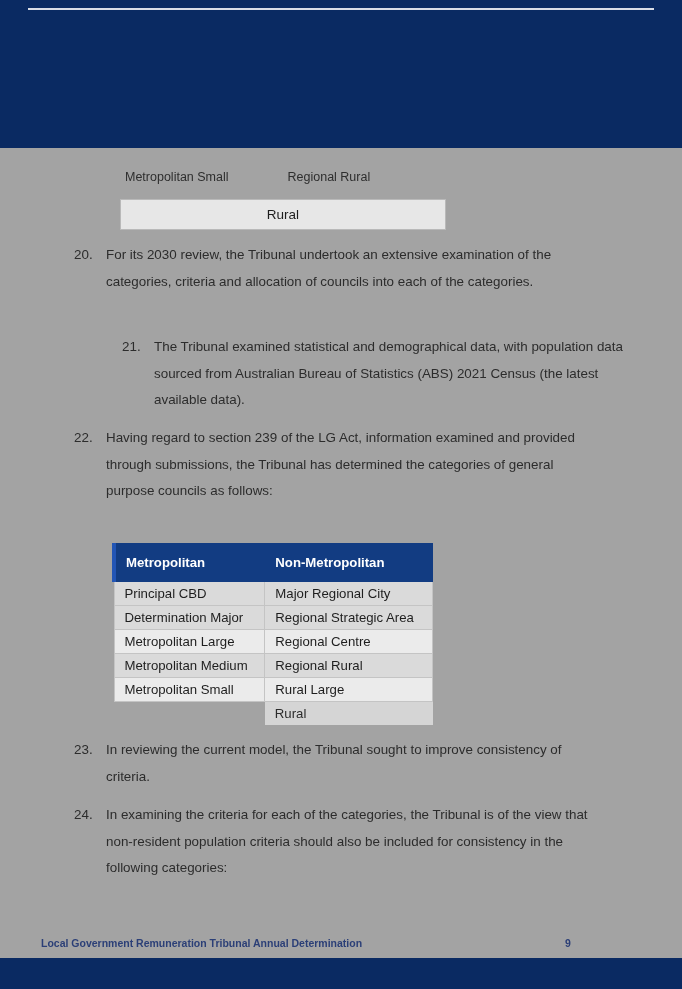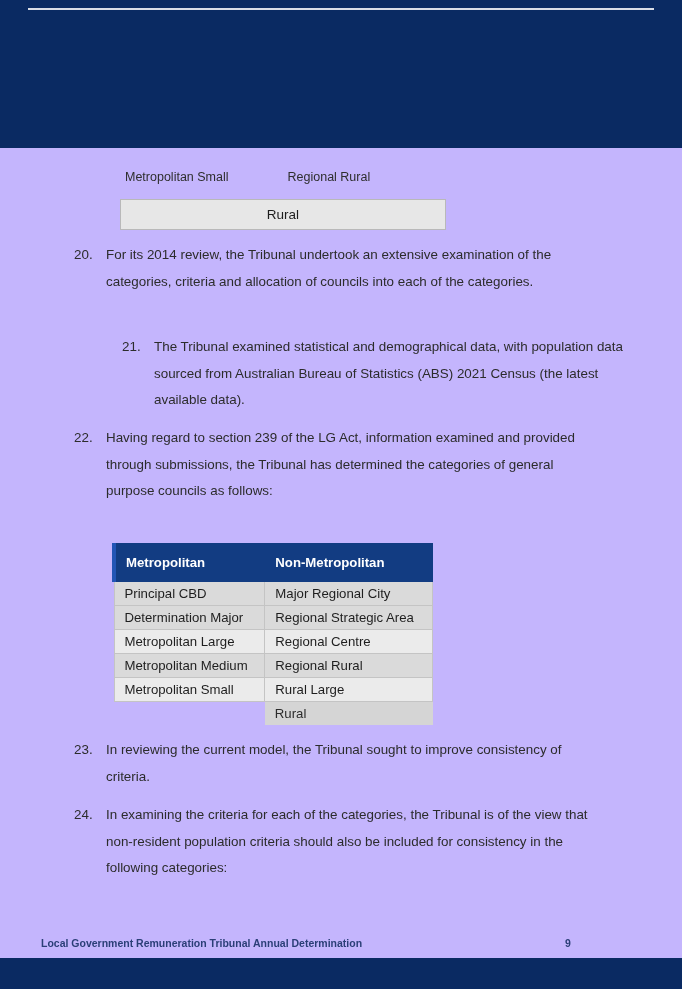--- a/index.html
+++ b/index.html
@@ -10,21 +10,21 @@
     width: 682px;
     height: 989px;
     background: #8a8a8a;
     font-family: "Liberation Sans", sans-serif;
     overflow: hidden;
     position: relative;
   }
   .page {
     position: absolute;
     inset: 0;
-    background: #c4b5fd;
+    background: #a3a3a3;
   }
   
   .top-band {
     position: absolute;
     left: 0;
     top: 0;
     width: 682px;
     height: 148px;
     background: #0a2a62;
   }
@@ -165,21 +165,21 @@
   </div>
 
   <div class="frag-header">
     <div class="c1">Metropolitan Small</div>
     <div class="c2">Regional Rural</div>
   </div>
   <div class="frag-row">Rural</div>
 
   <div class="para p20">
     <div class="num">20.</div>
-    <div class="txt">For its 2014 review, the Tribunal undertook an extensive examination of the categories, criteria and allocation of councils into each of the categories.</div>
+    <div class="txt">For its 2030 review, the Tribunal undertook an extensive examination of the categories, criteria and allocation of councils into each of the categories.</div>
   </div>
 
   <div class="para p21">
     <div class="num">21.</div>
     <div class="txt">The Tribunal examined statistical and demographical data, with population data sourced from Australian Bureau of Statistics (ABS) 2021 Census (the latest available data).</div>
   </div>
 
   <div class="para p22">
     <div class="num">22.</div>
     <div class="txt">Having regard to section 239 of the LG Act, information examined and provided through submissions, the Tribunal has determined the categories of general purpose councils as follows:</div>

